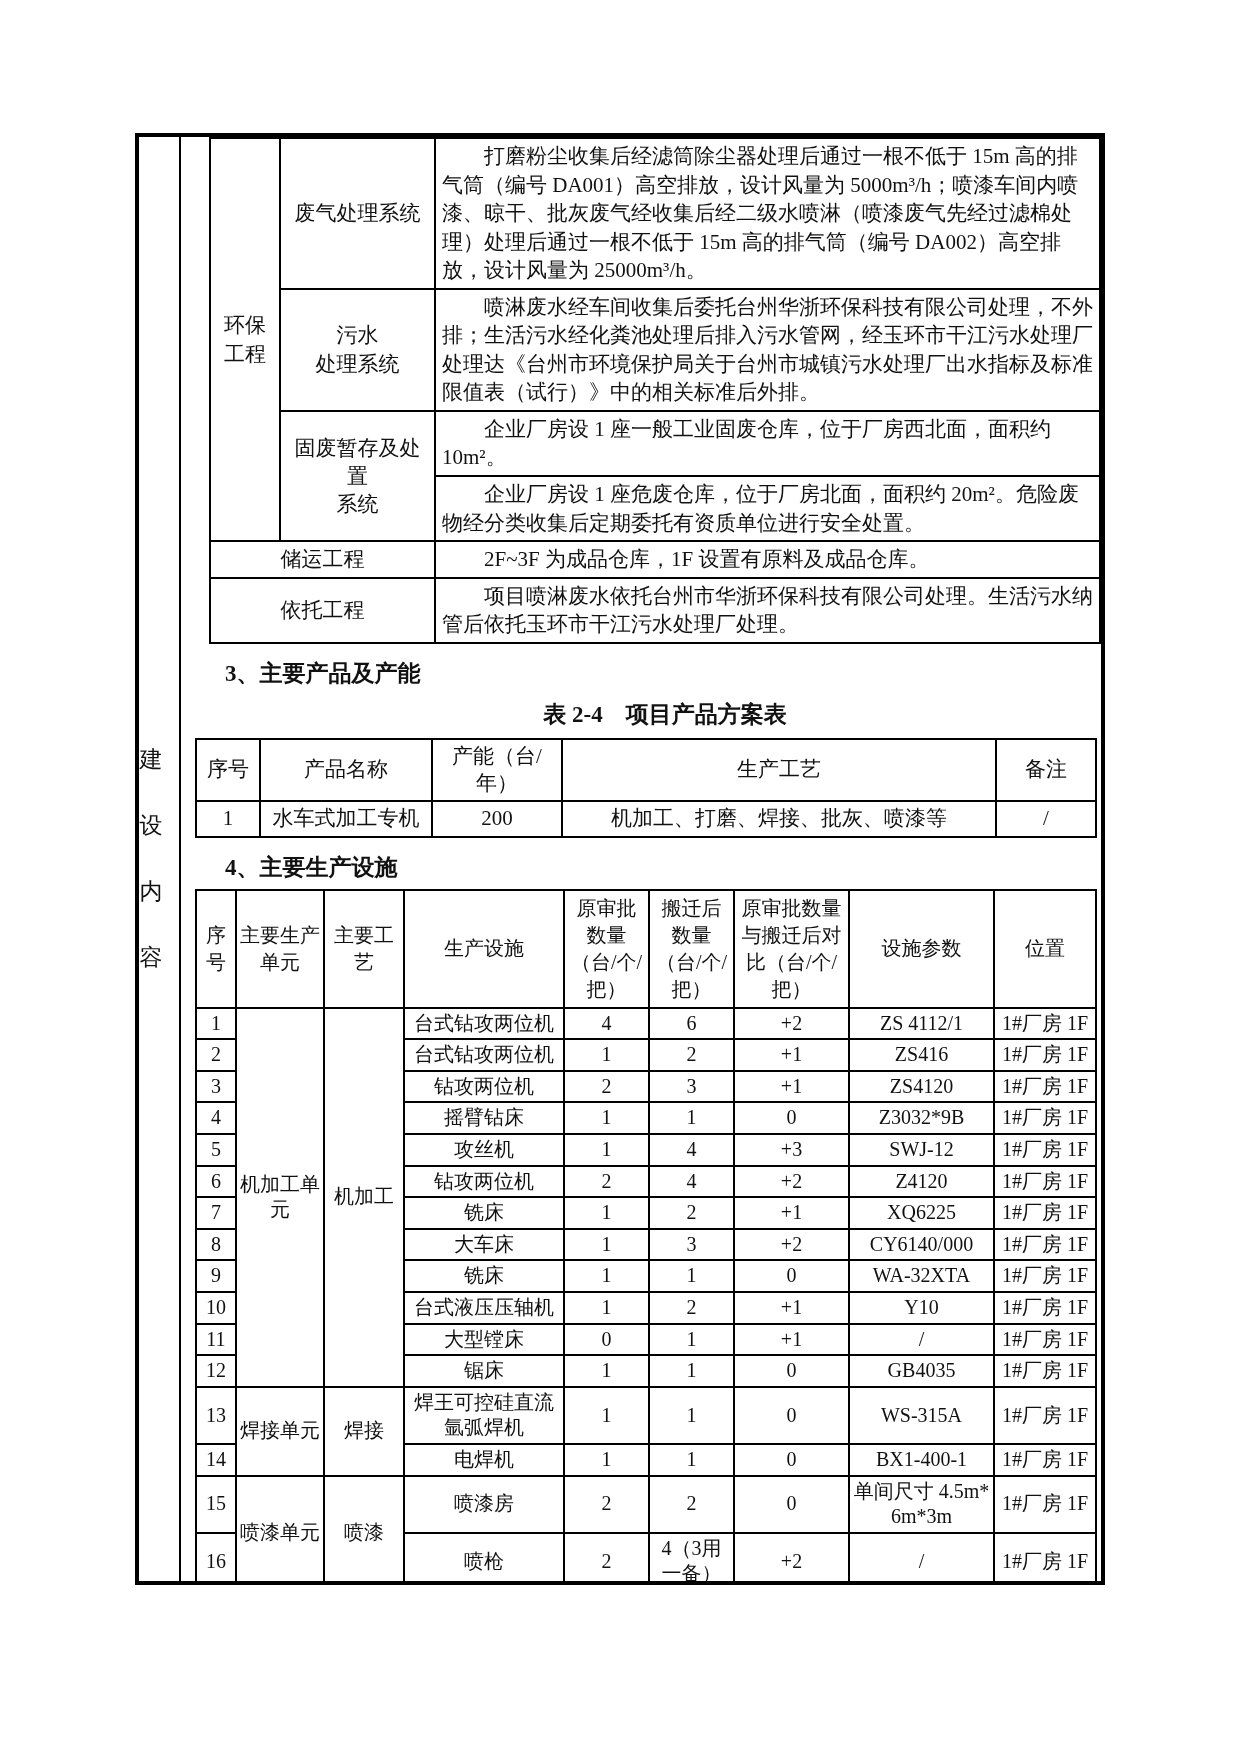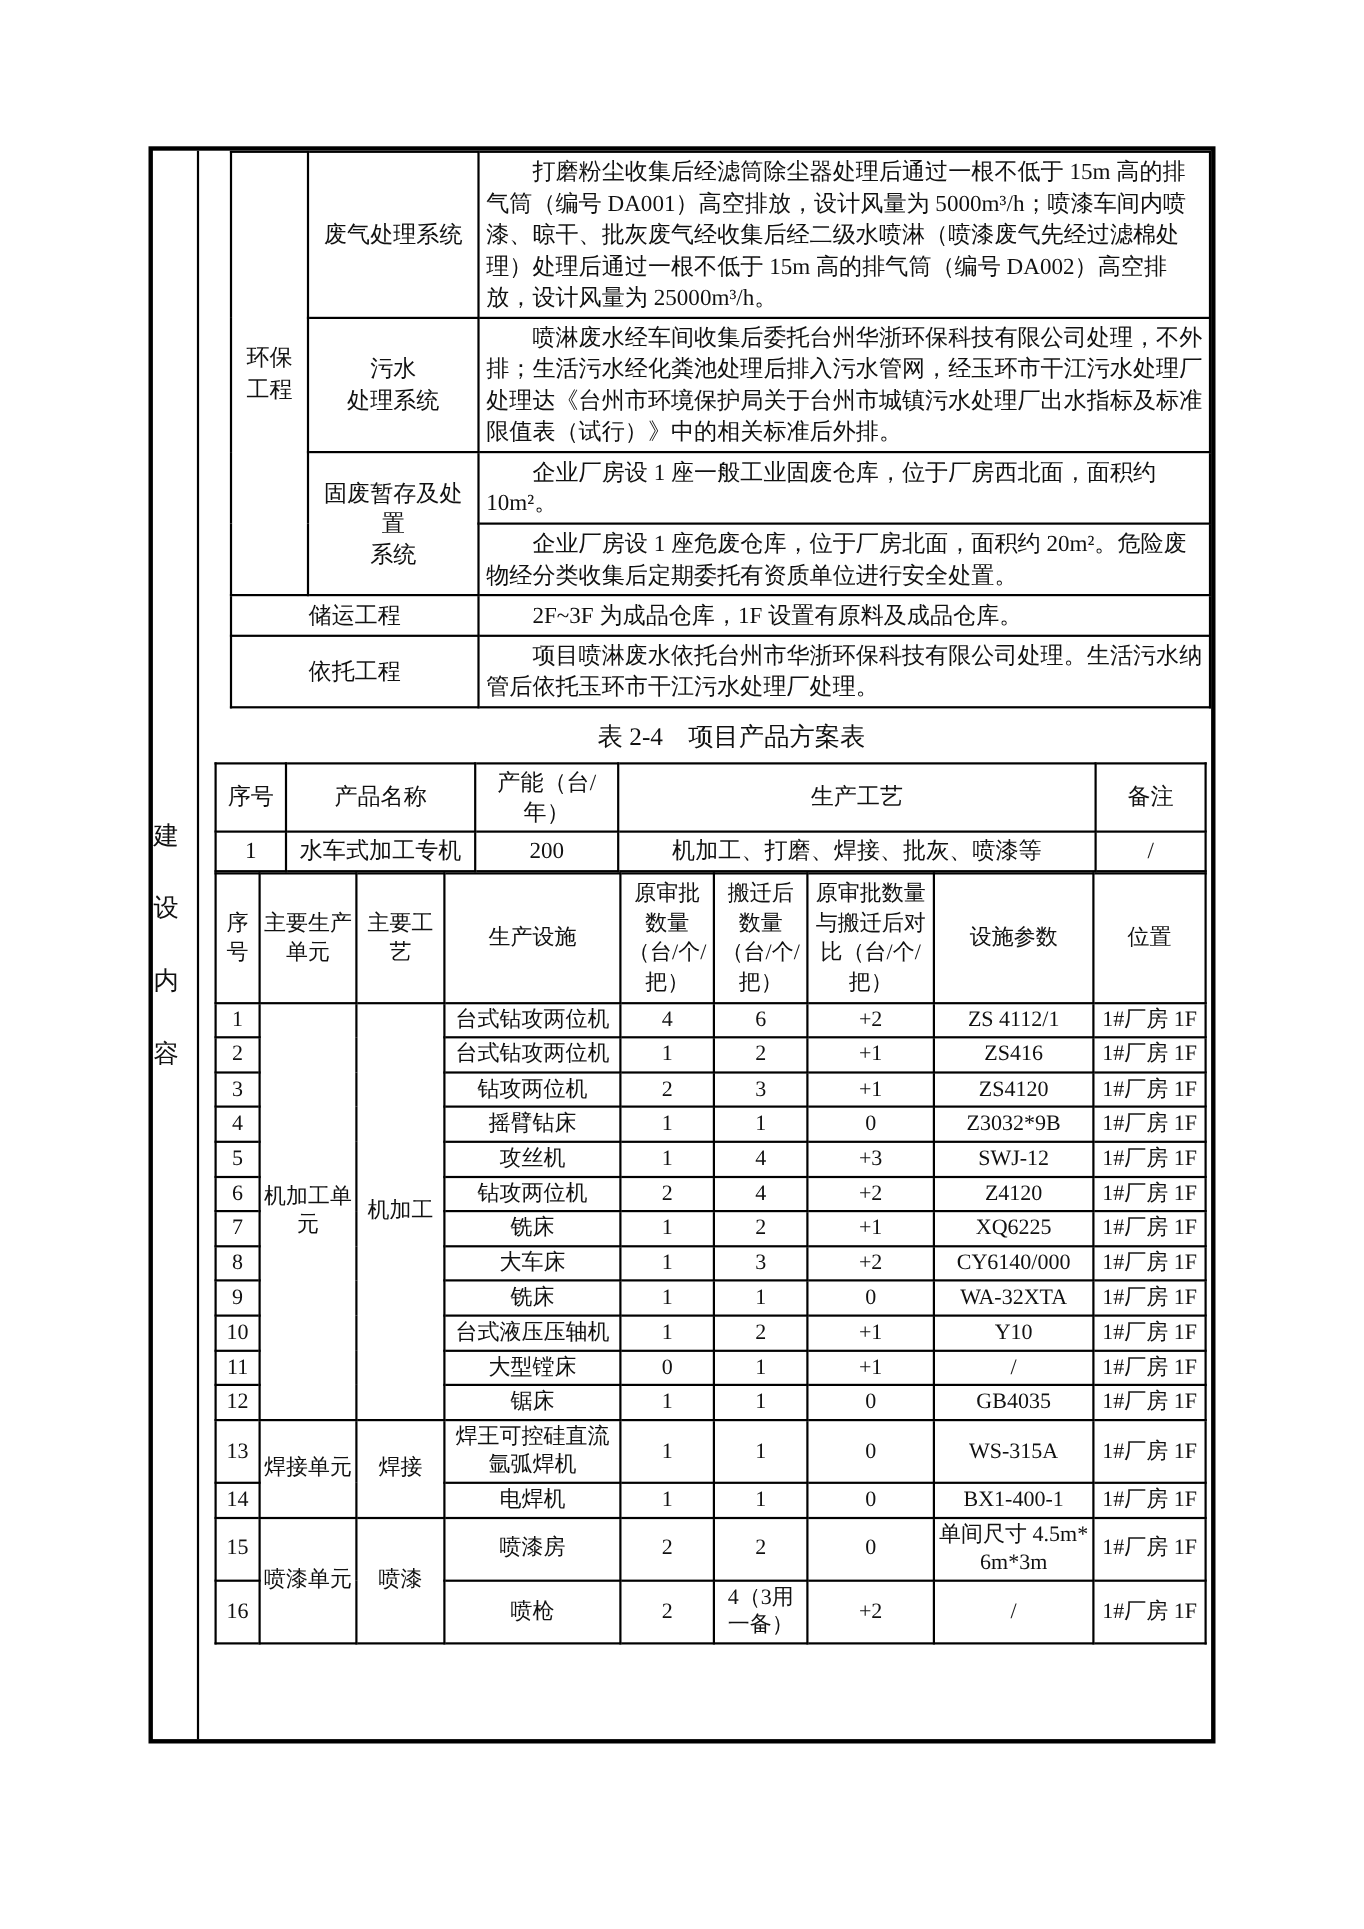--- a/index.html
+++ b/index.html
@@ -58,21 +58,21 @@
     line-height:1.36;
     padding:4px 8px 4px 10px;
     margin-top:32px;
   }
 
   .sec-heading{
     font-size:23px;font-weight:bold;
     margin:14px 0 6px 44px;
   }
   .tbl-caption{
-    font-size:23px;font-weight:normal;
+    font-size:23px;font-weight:bold;
     text-align:center;
     margin:10px 0 8px 0;
     padding-left:48px;
   }
 
   
   .t24{
     margin-left:14px;
     width:calc(100% - 18px);
     table-layout:fixed;
@@ -146,20 +146,21 @@
             <td class="env-label" colspan="2">储运工程</td>
             <td class="env-content">2F~3F 为成品仓库，1F 设置有原料及成品仓库。</td>
           </tr>
           <tr>
             <td class="env-label" colspan="2">依托工程</td>
             <td class="env-content">项目喷淋废水依托台州市华浙环保科技有限公司处理。生活污水纳管后依托玉环市干江污水处理厂处理。</td>
           </tr>
         </tbody>
       </table>
 
+      <div class="sec-heading">3、主要产品及产能</div>
 
       <div class="tbl-caption">表 2-4　项目产品方案表</div>
 
       <table class="t24">
         <colgroup>
           <col style="width:64px">
             <col style="width:172px">
             <col style="width:130px">
           <col>
             <col style="width:100px">
@@ -175,20 +176,21 @@
           <tr>
             <td>1</td>
             <td>水车式加工专机</td>
             <td>200</td>
             <td>机加工、打磨、焊接、批灰、喷漆等</td>
             <td>/</td>
           </tr>
         </tbody>
       </table>
 
+      <div class="sec-heading">4、主要生产设施</div>
 
 
       <table class="t25">
         <colgroup>
           <col style="width:40px">
             <col style="width:88px">
             <col style="width:80px">
           <col style="width:160px">
             <col style="width:85px">
             <col style="width:85px">

